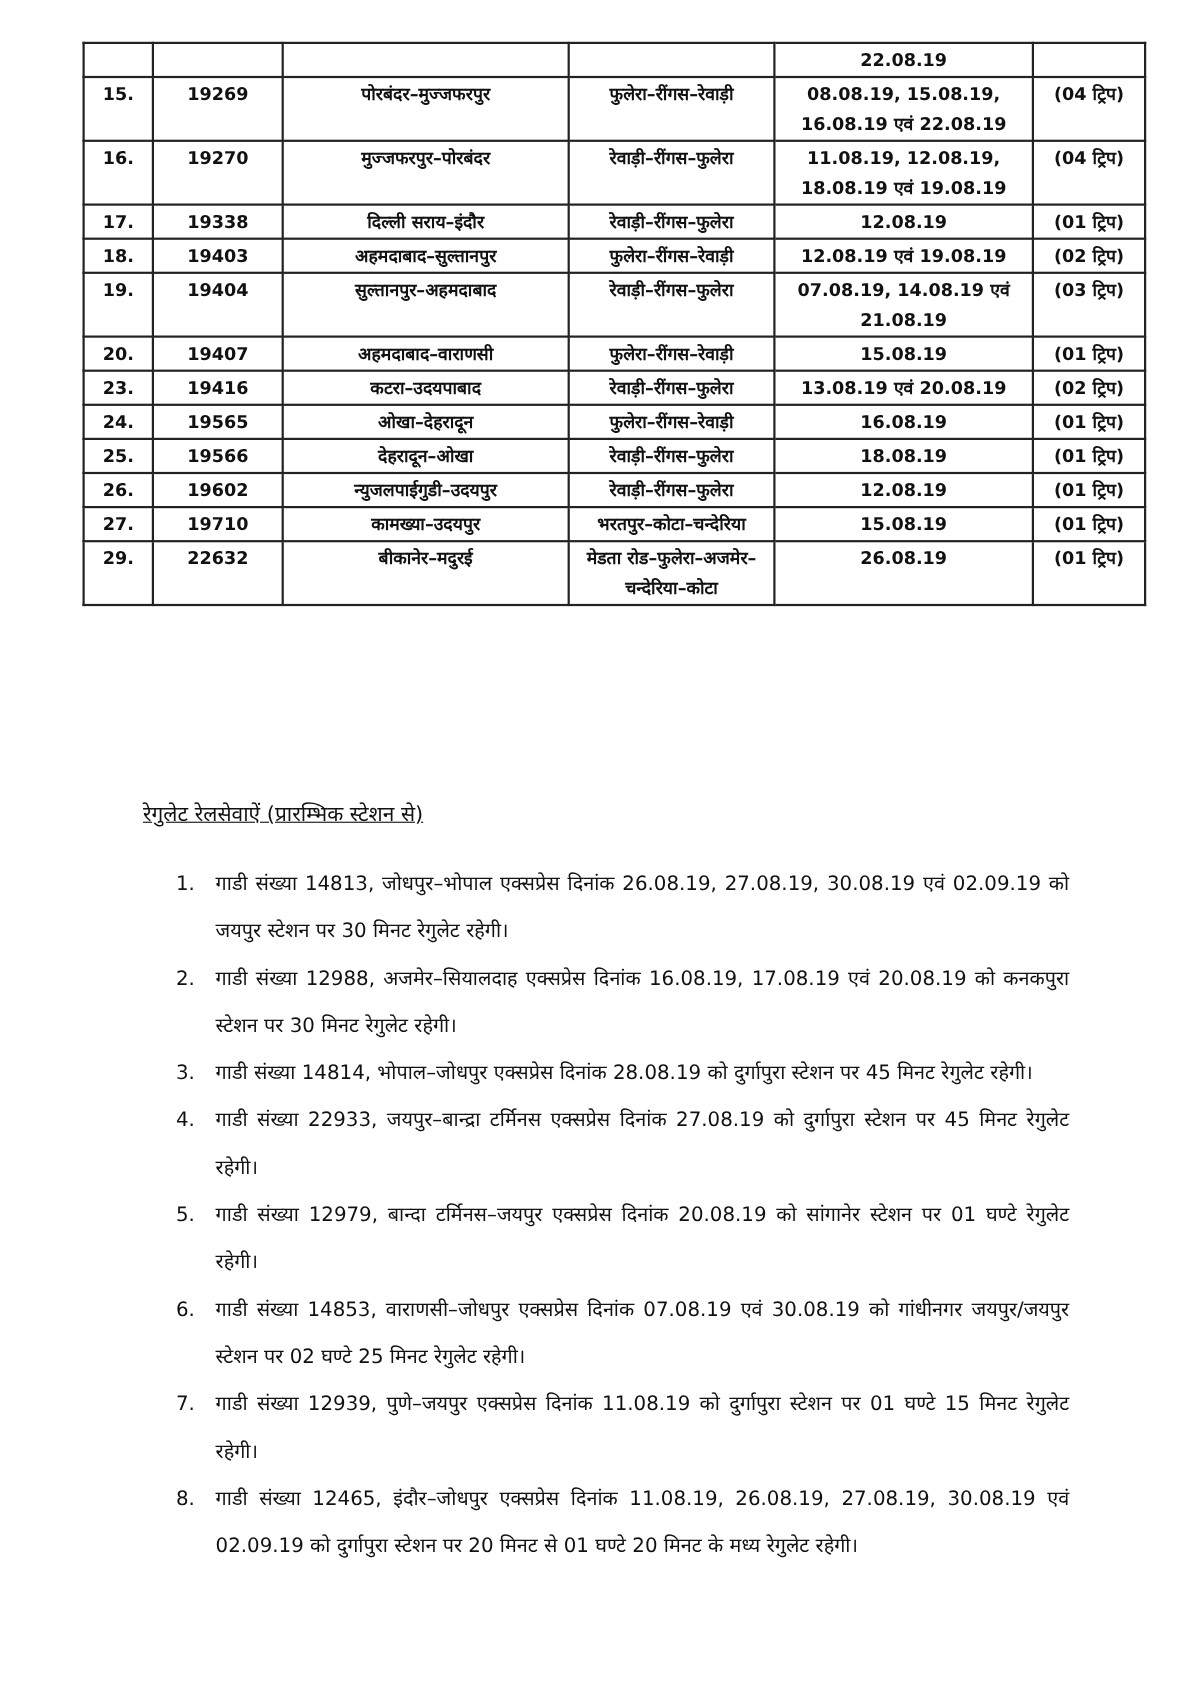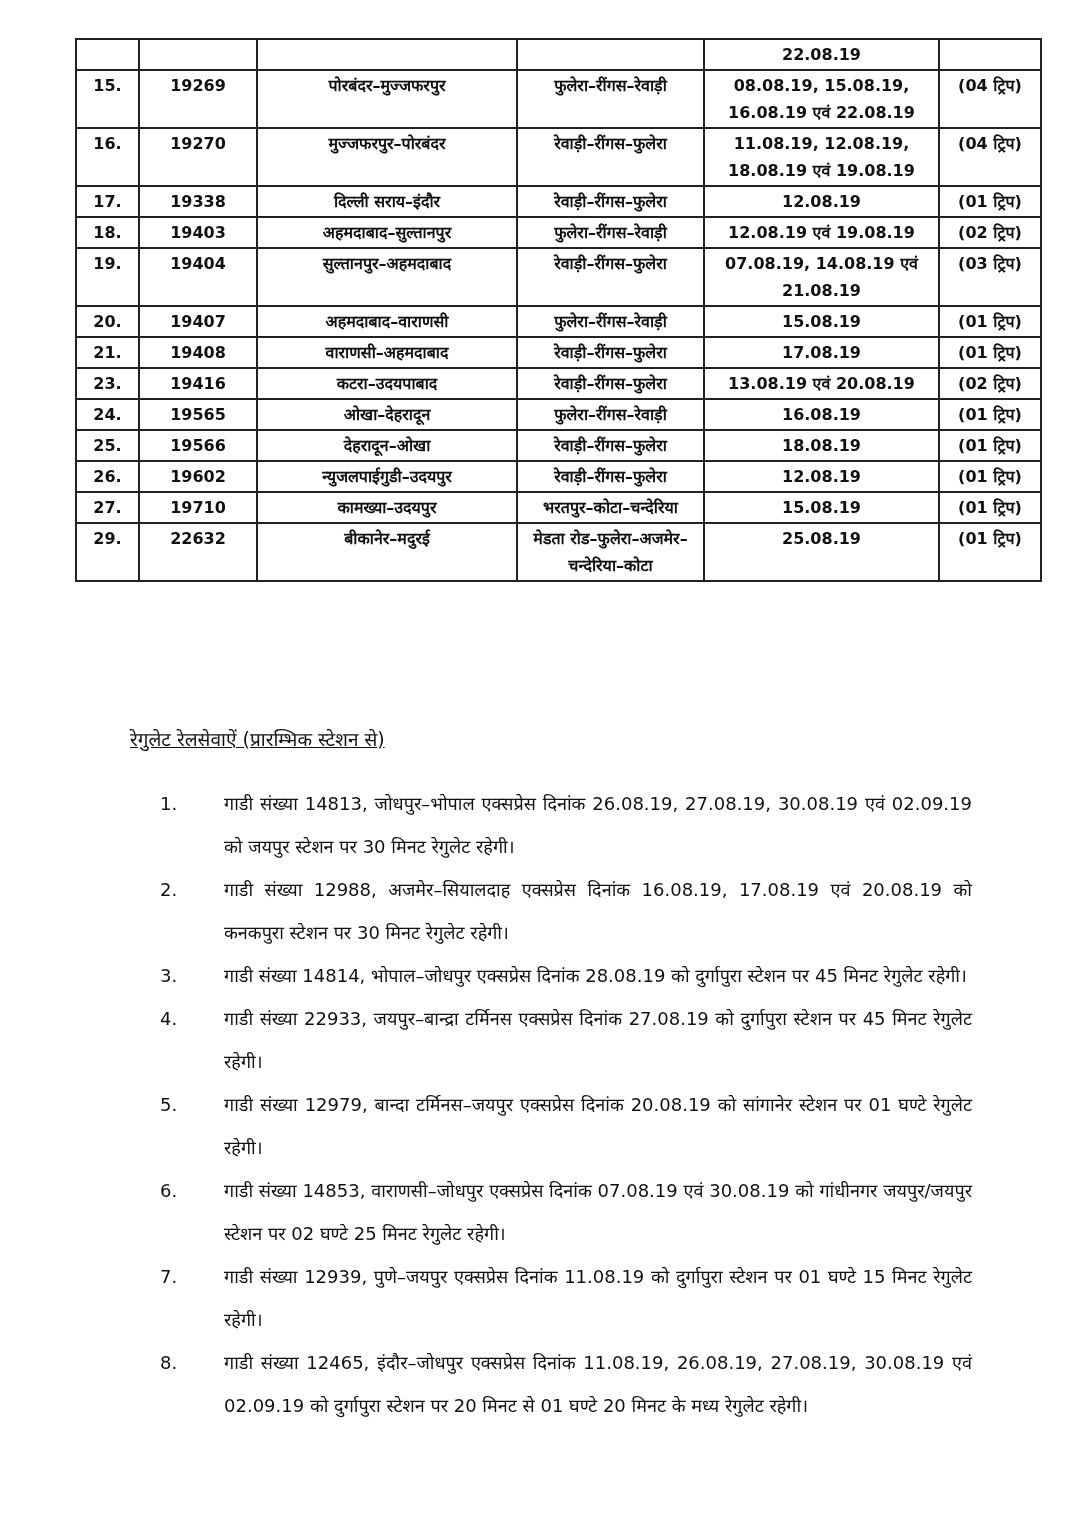--- a/index.html
+++ b/index.html
@@ -26,21 +26,21 @@
     font-weight: normal; text-decoration: underline;
   }
   ol.notes {
     position: absolute; left: 160px; top: 782px; width: 812px;
     margin: 0; padding: 0; list-style: none; font-size: 18px;
   }
   ol.notes li {
     display: flex; line-height: 43px; margin-bottom: 0px;
   }
   ol.notes .num { width: 36px; flex: none; }
-  ol.notes .txt { flex: 1; text-align: justify; margin-left: 28px; }
+  ol.notes .txt { flex: 1; text-align: justify; }
 </style>
 </head>
 <body>
 
 <table class="sched">
   <tbody id="sched-body">
       <tr>
         <td class="c-sn"></td>
         <td class="c-no"></td>
         <td class="c-name"></td>
@@ -90,28 +90,20 @@
       </tr>
       <tr>
         <td class="c-sn">20.</td>
         <td class="c-no">19407</td>
         <td class="c-name">अहमदाबाद–वाराणसी</td>
         <td class="c-route">फुलेरा–रींगस–रेवाड़ी</td>
         <td class="c-date">15.08.19</td>
         <td class="c-trip">(01 ट्रिप)</td>
       </tr>
       <tr>
-        <td class="c-sn">21.</td>
-        <td class="c-no">19408</td>
-        <td class="c-name">वाराणसी–अहमदाबाद</td>
-        <td class="c-route">रेवाड़ी–रींगस–फुलेरा</td>
-        <td class="c-date">17.08.19</td>
-        <td class="c-trip">(01 ट्रिप)</td>
-      </tr>
-      <tr>
         <td class="c-sn">23.</td>
         <td class="c-no">19416</td>
         <td class="c-name">कटरा–उदयपाबाद</td>
         <td class="c-route">रेवाड़ी–रींगस–फुलेरा</td>
         <td class="c-date">13.08.19 एवं 20.08.19</td>
         <td class="c-trip">(02 ट्रिप)</td>
       </tr>
       <tr>
         <td class="c-sn">24.</td>
         <td class="c-no">19565</td>
@@ -142,21 +134,21 @@
         <td class="c-name">कामख्या–उदयपुर</td>
         <td class="c-route">भरतपुर–कोटा–चन्देरिया</td>
         <td class="c-date">15.08.19</td>
         <td class="c-trip">(01 ट्रिप)</td>
       </tr>
       <tr>
         <td class="c-sn">29.</td>
         <td class="c-no">22632</td>
         <td class="c-name">बीकानेर–मदुरई</td>
         <td class="c-route">मेडता रोड–फुलेरा–अजमेर–चन्देरिया–कोटा</td>
-        <td class="c-date">25.08.19</td>
+        <td class="c-date">26.08.19</td>
         <td class="c-trip">(01 ट्रिप)</td>
       </tr>
     </tbody>
 </table>
 
 <div class="section-title">रेगुलेट रेलसेवाऐं (प्रारम्भिक स्टेशन से)</div>
 
 <ol class="notes" id="notes-list">
     <li>
       <span class="num">1.</span>

